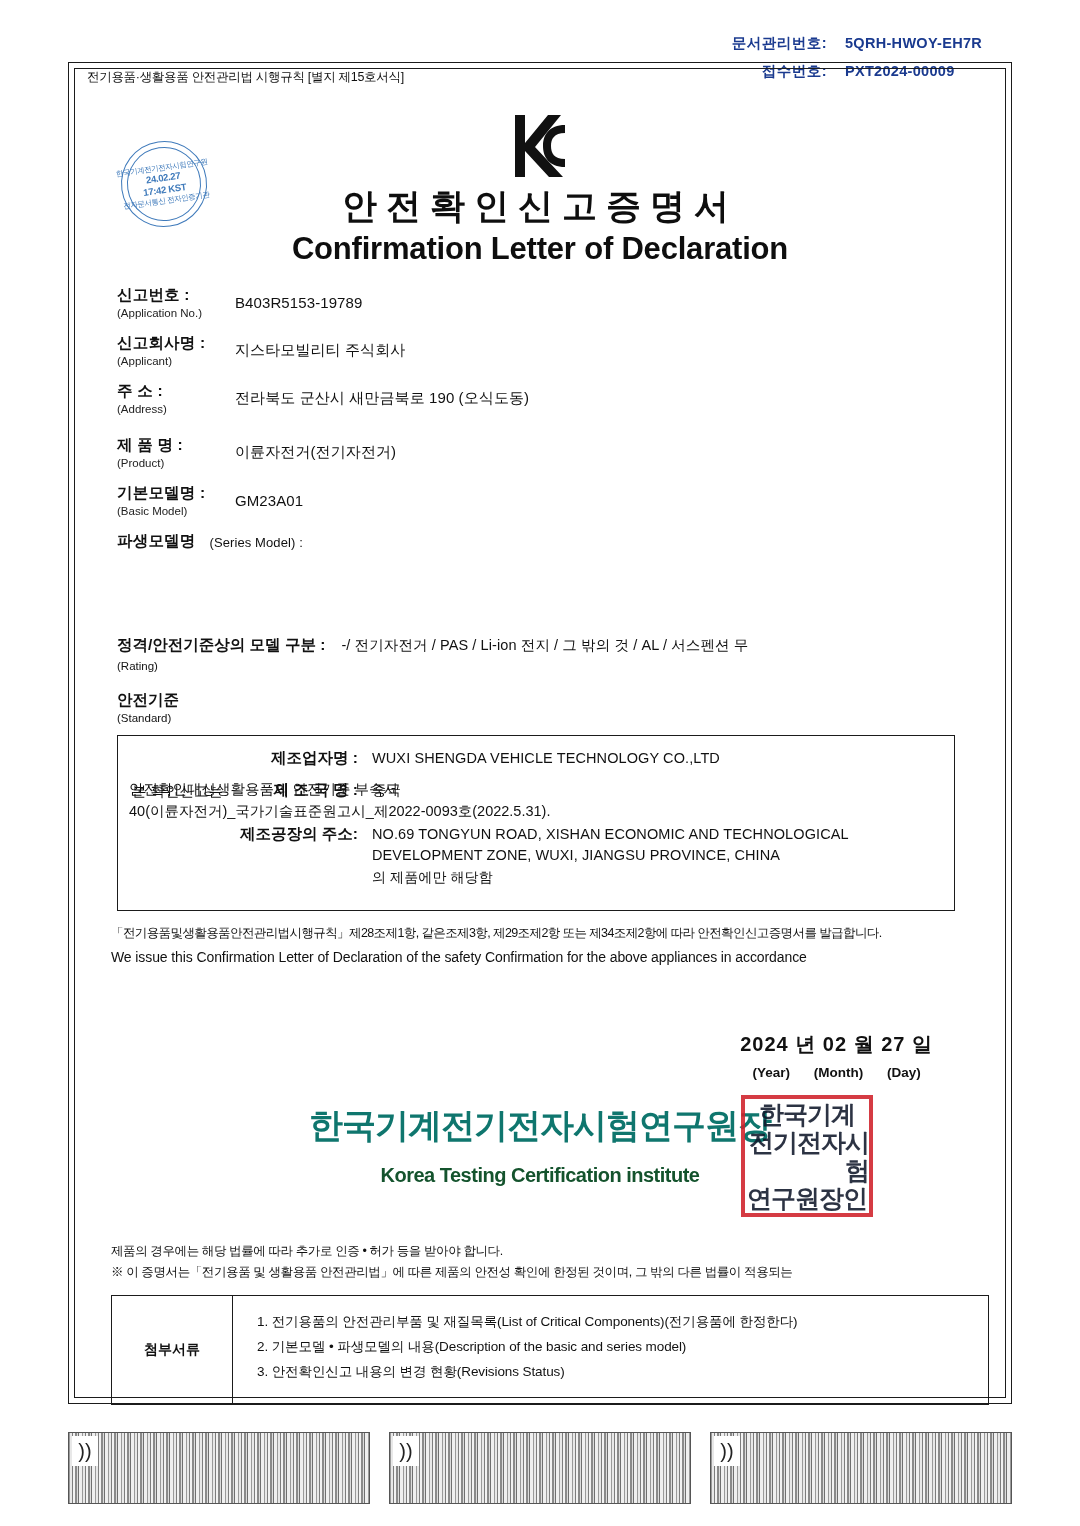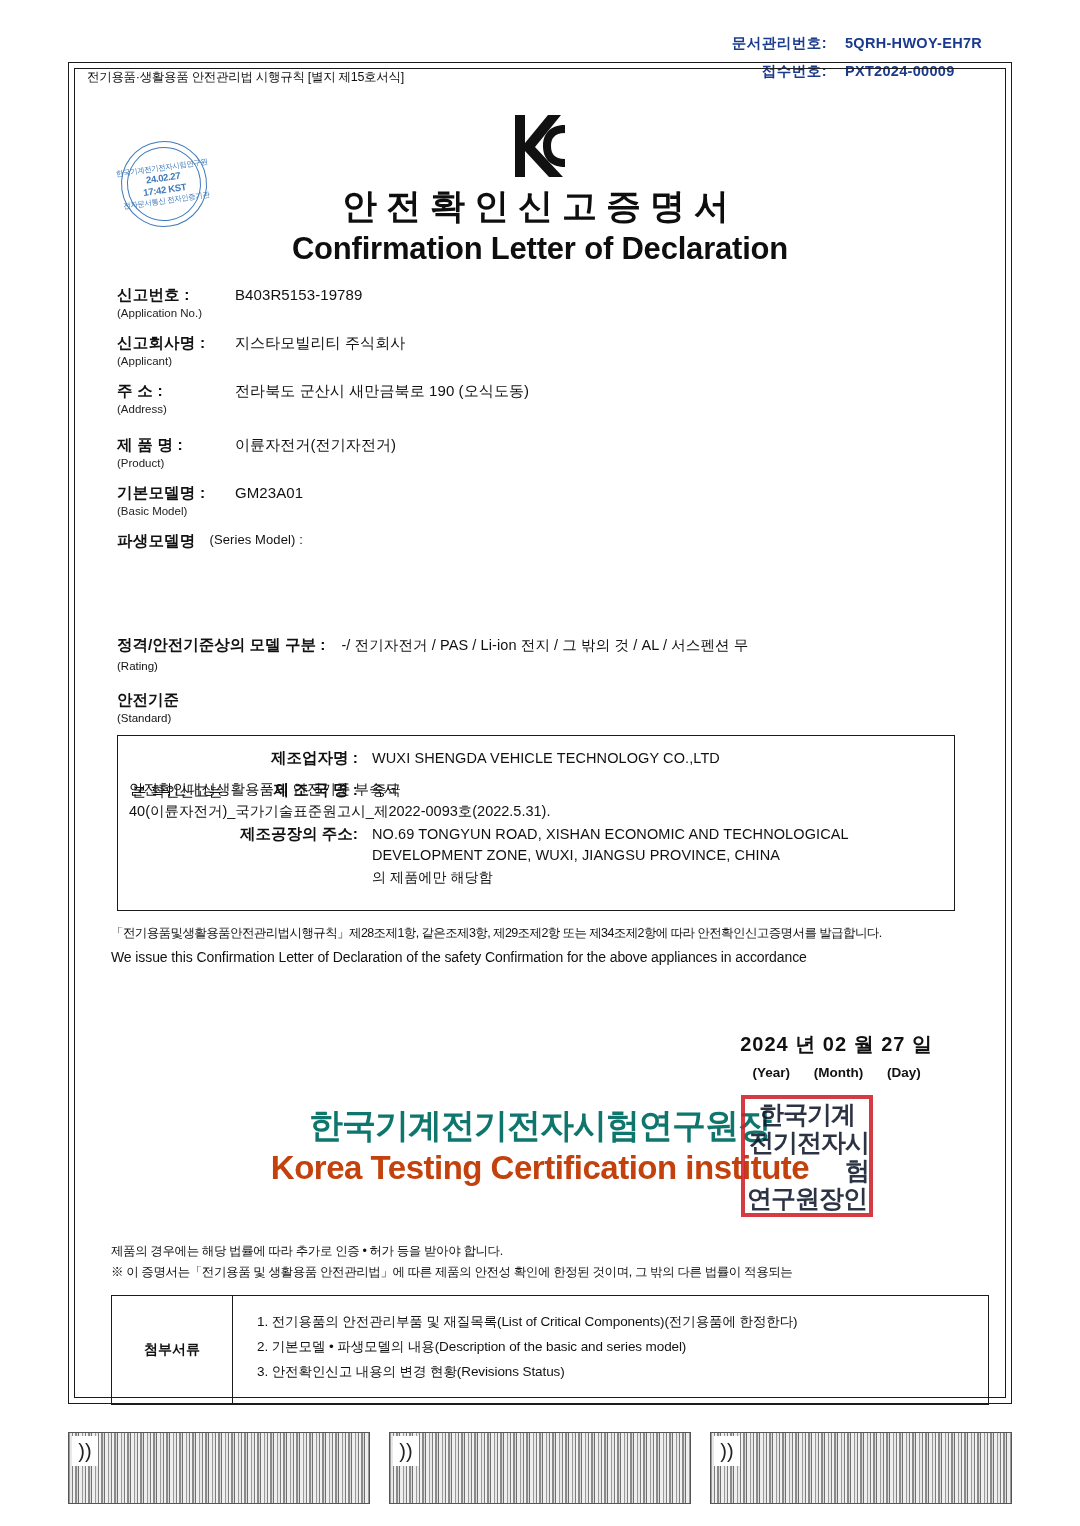--- a/index.html
+++ b/index.html
@@ -152,21 +152,21 @@
 
   
   .fields {
     position: absolute;
     left: 48px;
     top: 222px;
     width: 840px;
   }
   .field {
     display: flex;
-    align-items: flex-start;
+    align-items: center;
     margin-bottom: 14px;
   }
   .field .k {
     width: 118px;
     flex: 0 0 118px;
   }
   .field .k .ko {
     font-size: 15.5px;
     font-weight: bold;
     color: #111;
@@ -330,25 +330,25 @@
     width: 100%;
     text-align: center;
   }
   .issuer .ko {
     font-size: 34px;
     font-weight: bold;
     letter-spacing: -1px;
     color: #0f766e;
   }
   .issuer .en {
-    font-size: 33px;
+    font-size: 20px;
     font-weight: bold;
     letter-spacing: -0.5px;
-    color: #c2410c;
-    margin-top: 0;
+    color: #14532d;
+    margin-top: 15px;
   }
   .red-seal {
     position: absolute;
     left: 672px;
     top: 1032px;
     width: 132px;
     height: 122px;
     border: 4px solid #d0202a;
     box-sizing: border-box;
     color: #0f172a;

